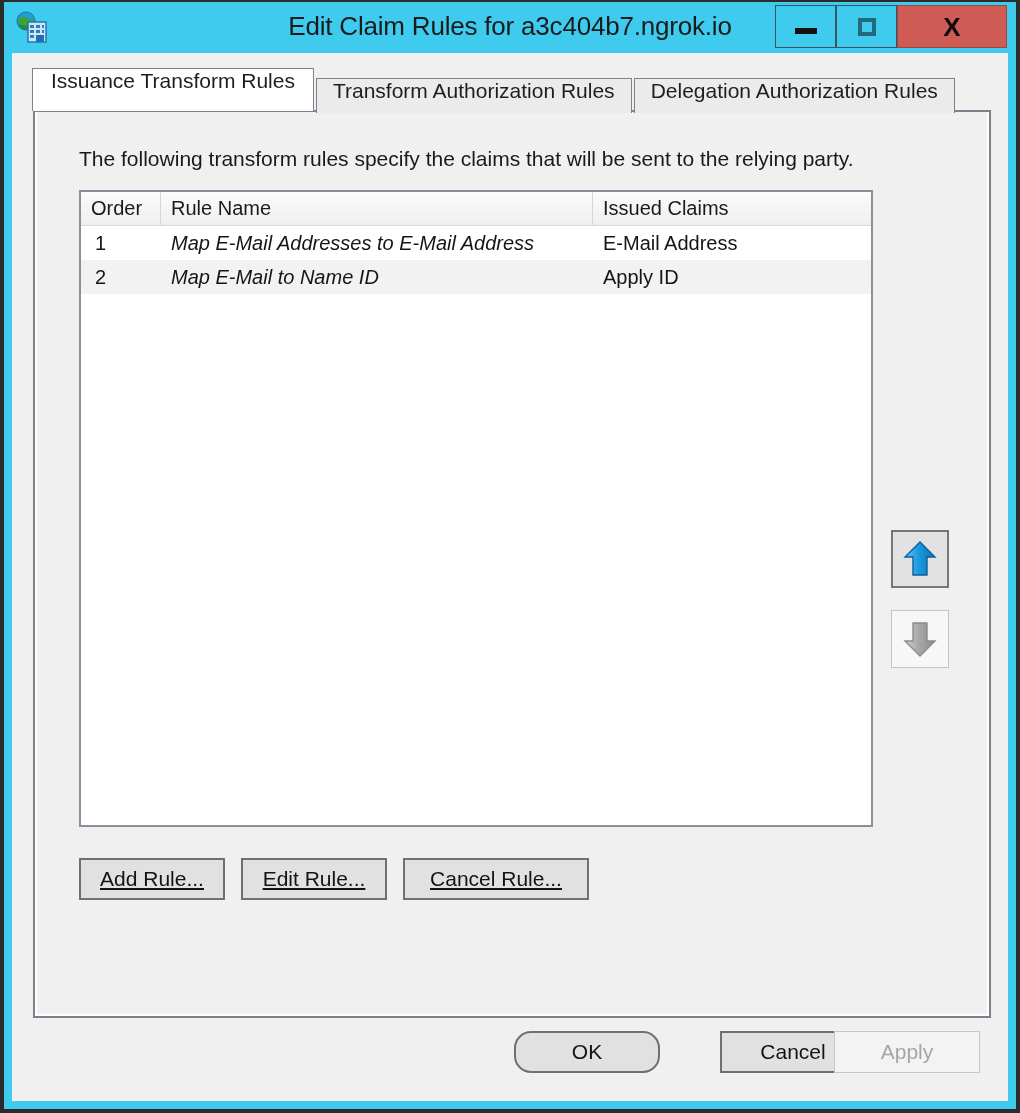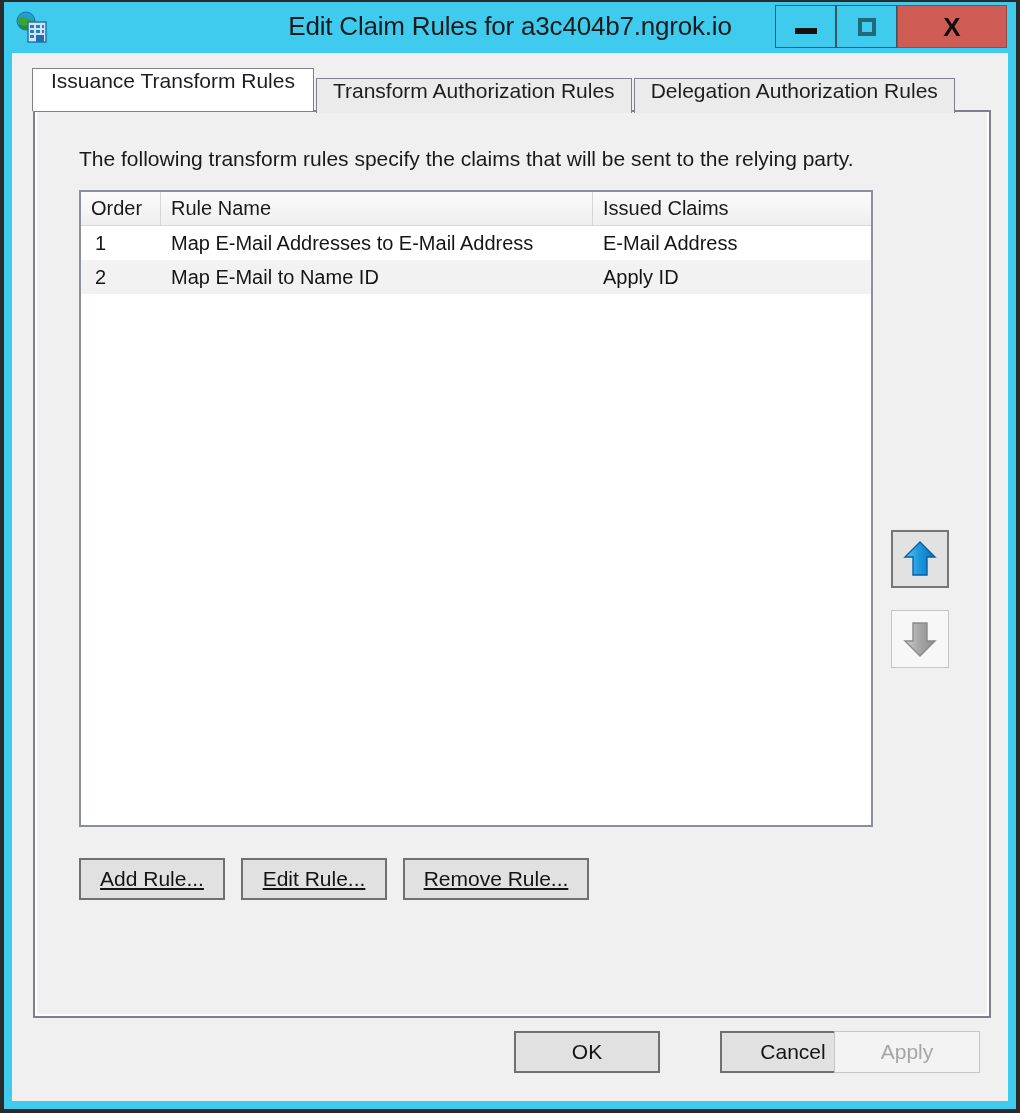--- a/index.html
+++ b/index.html
@@ -223,21 +223,21 @@
   .lv-row.alt { background: #f2f2f2; }
   .lv-td {
     box-sizing: border-box;
     font-size: 20px;
     color: #151515;
     padding-left: 10px;
     white-space: nowrap;
     overflow: hidden;
   }
   .lv-td.c-order { width: 80px; padding-left: 14px; }
-  .lv-td.c-rule  { width: 432px; }
+  .lv-td.c-rule  { width: 432px; font-style: italic; }
   .lv-td.c-claim { width: 278px; }
 
   
   .arrowbtn {
     position: absolute;
     width: 58px;
     height: 58px;
     box-sizing: border-box;
     display: flex;
     align-items: center;
@@ -284,21 +284,21 @@
     box-sizing: border-box;
     border: 2px solid #707070;
     background: #e1e1e1;
     color: #141414;
     font-size: 21px;
     display: flex;
     align-items: center;
     justify-content: center;
     cursor: pointer;
   }
-  .footerbtn.ok     { left: 502px; top: 978px; }
+  .footerbtn.ok     { left: 502px; top: 978px; border-radius: 17px; }
   .footerbtn.cancel { left: 660px; top: 978px; margin-left: 48px; }
   .footerbtn.apply  {
     left: 822px;
     top: 978px;
     border: 1px solid #c6c6c6;
     background: #f3f3f3;
     color: #a6a6a6;
     cursor: default;
   }
 </style>
@@ -409,21 +409,21 @@
             </svg>
           </div>
 
           <div class="rulebtn add">
             <span>Add Rule...</span>
           </div>
           <div class="rulebtn edit">
             <span>Edit Rule...</span>
           </div>
           <div class="rulebtn remove">
-            <span>Remove Rule...</span>
+            <span>Cancel Rule...</span>
           </div>
 
         </div>
       </div>
     </div>
 
     <div class="footerbtn ok">
       <span>OK</span>
     </div>
     <div class="footerbtn cancel">

